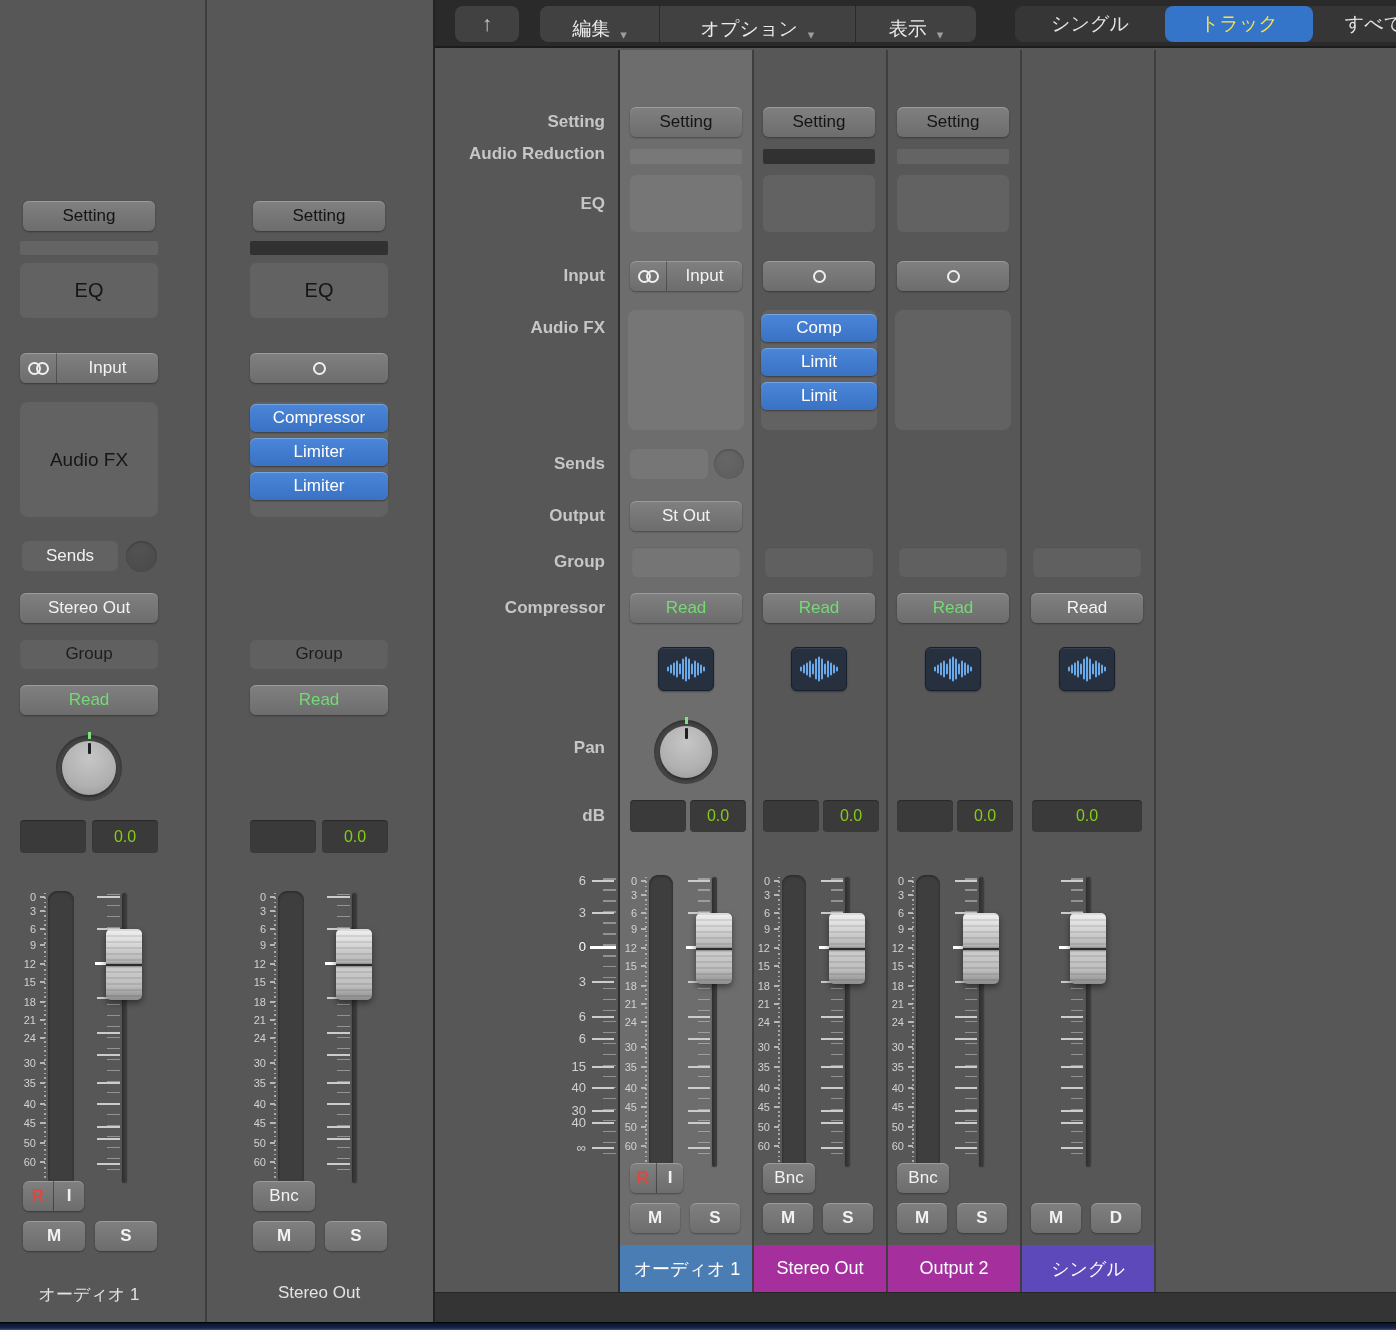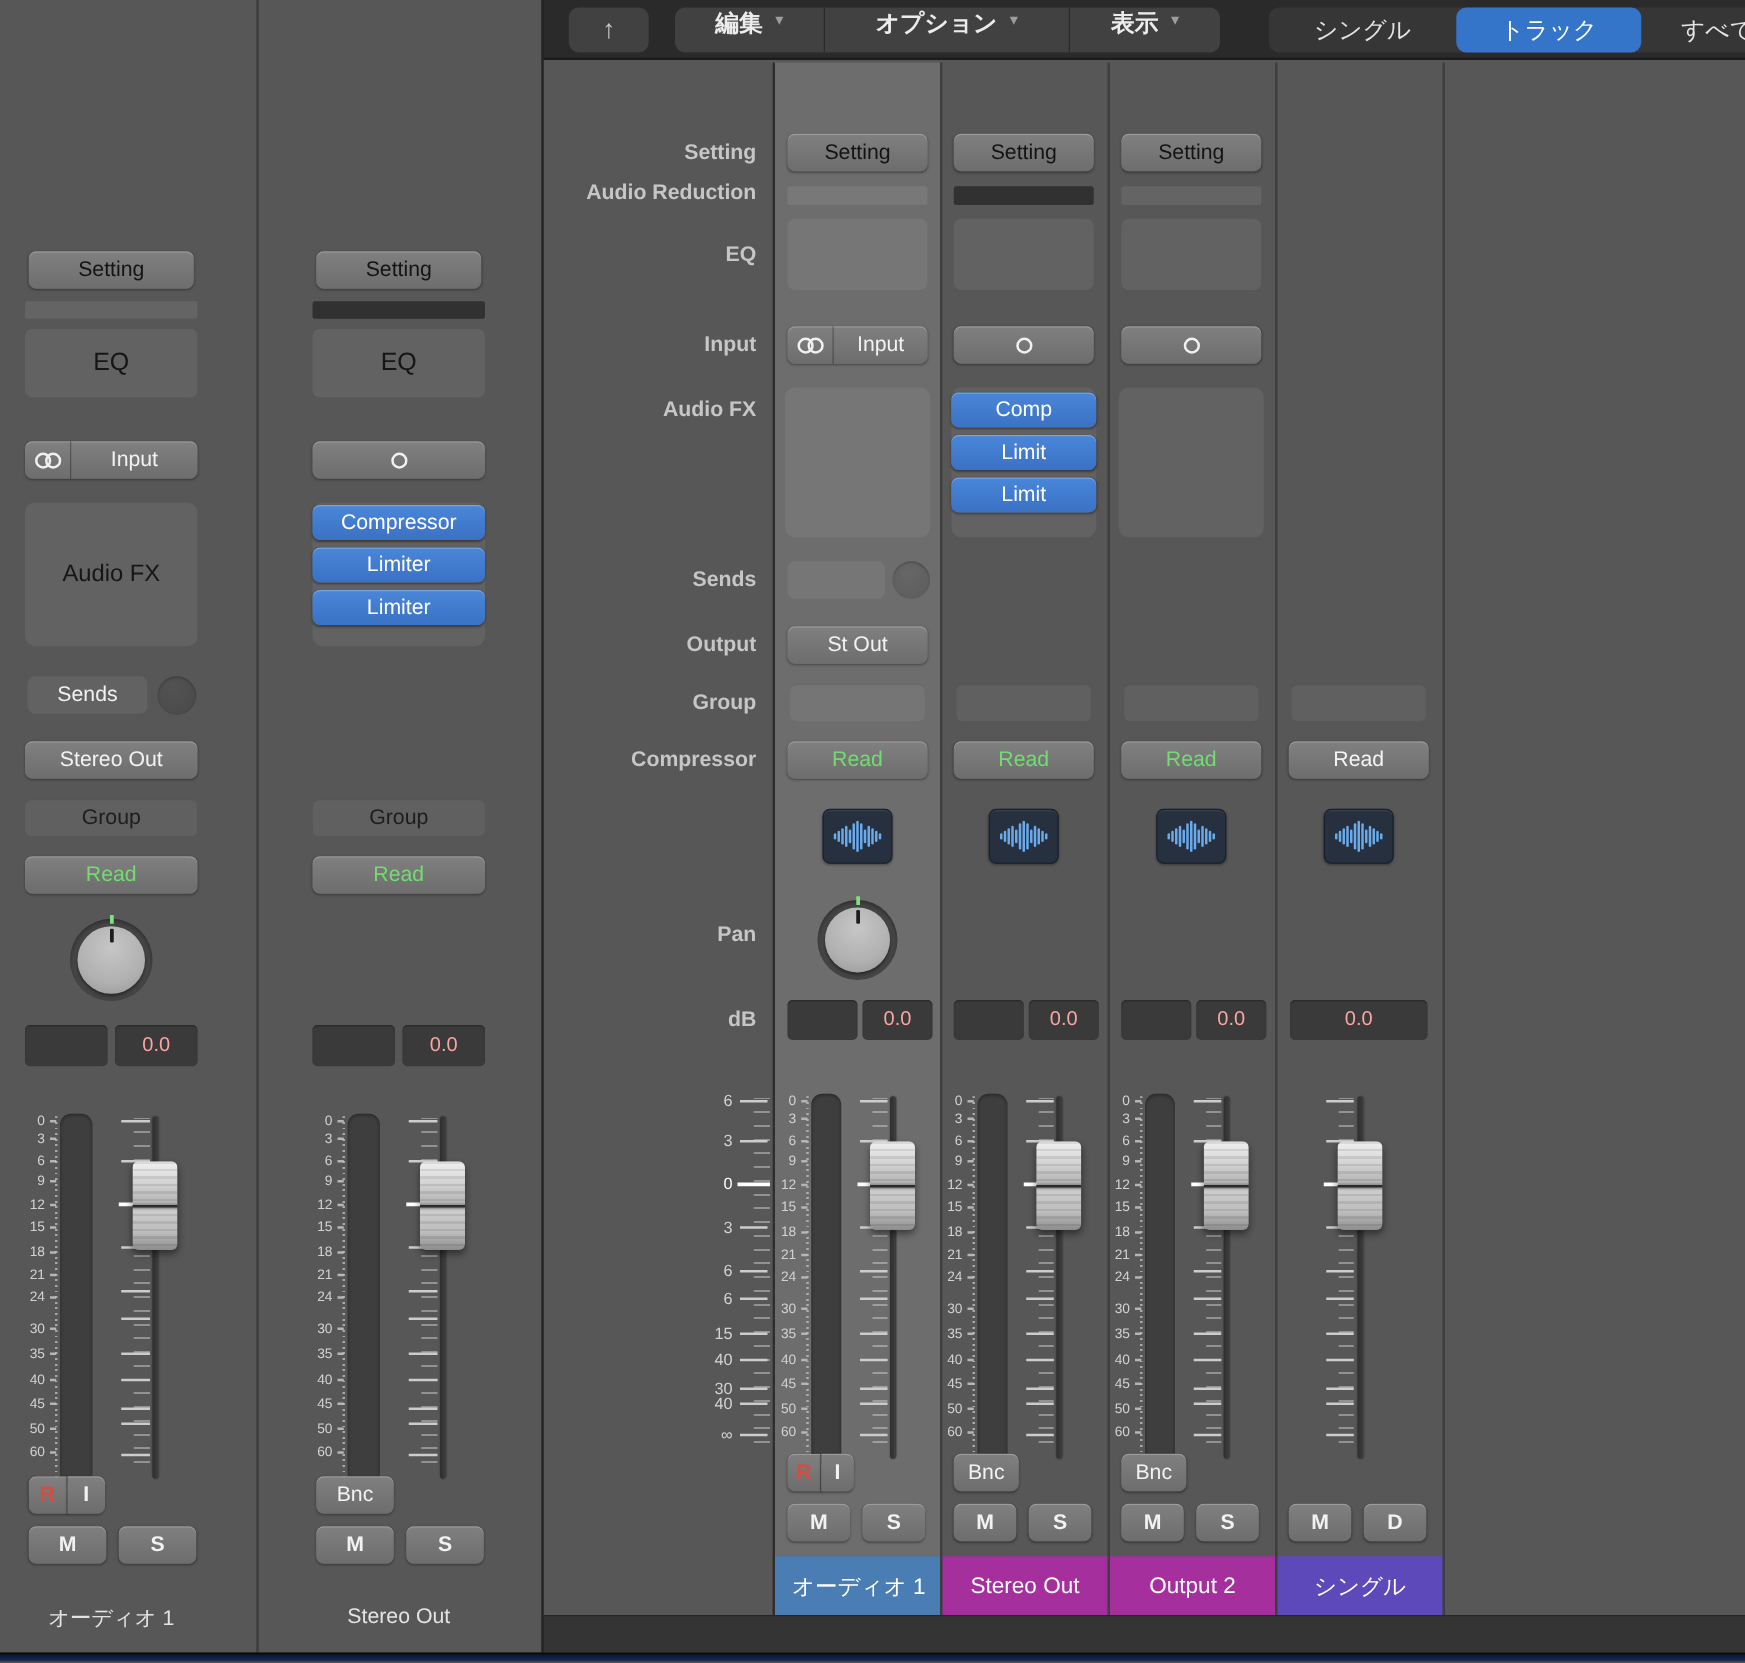--- a/index.html
+++ b/index.html
@@ -4,39 +4,39 @@
 <style>
   html,body{margin:0;padding:0;background:#575757;}
   #app{position:relative;width:1396px;height:1330px;overflow:hidden;background:#575757;
        font-family:"Liberation Sans","DejaVu Sans",sans-serif;-webkit-font-smoothing:antialiased;}
   .abs{position:absolute;}
   
   #toolbar{position:absolute;left:435px;top:0;width:961px;height:48px;background:#2a2a2a;border-bottom:2px solid #1c1c1c;box-sizing:border-box;}
   .tb-btn{position:absolute;top:6px;height:36px;background:#414141;border-radius:8px;
           display:flex;align-items:center;justify-content:center;color:#c9c9c9;font-size:21px;}
   .tb-group{position:absolute;top:6px;height:36px;background:#414141;border-radius:8px;display:flex;overflow:hidden;}
-  .tb-menu{height:100%;display:flex;align-items:flex-start;justify-content:center;color:#ececec;font-size:19px;border-right:1px solid #2a2a2a;box-sizing:border-box;font-weight:bold;}
+  .tb-menu{height:100%;display:flex;align-items:flex-end;justify-content:center;color:#ececec;font-size:19px;border-right:1px solid #2a2a2a;box-sizing:border-box;}
   .tb-menu:last-child{border-right:none;}
   .chev{font-size:13px;color:#9d9d9d;margin-left:10px;margin-top:2px;}
   .tb-group2{position:absolute;top:6px;height:36px;background:#363636;border-radius:8px;display:flex;}
   .tb-mode{height:100%;display:flex;align-items:center;justify-content:center;color:#e4e4e4;font-size:19px;}
-  .tb-mode.active{background:#3474c9;border-radius:8px;color:#ffffff;}
+  .tb-mode.active{background:#3474c9;border-radius:8px;color:#fde047;}
   
   .btn{position:absolute;border-radius:6px;background:linear-gradient(180deg,#808080,#6d6d6d);
        box-shadow:0 1px 2px rgba(0,0,0,.35), inset 0 1px 0 rgba(255,255,255,.22);
        display:flex;align-items:center;justify-content:center;color:#141414;font-size:17px;}
   .btn.light{color:#f2f2f2;}
   .btn.green{color:#74db74;}
   .btn.white{color:#f4f4f4;}
   .btn.blue{background:linear-gradient(180deg,#4a86d9,#3a72c4);color:#fff;box-shadow:0 1px 2px rgba(0,0,0,.4), inset 0 1px 0 rgba(255,255,255,.25);}
   .box{position:absolute;background:rgba(255,255,255,.065);border-radius:6px;display:flex;align-items:center;justify-content:center;color:#161616;}
   .gainbar{position:absolute;background:rgba(255,255,255,.08);border-radius:2px;}
   .gainbar.active{background:#313131;}
   .groupbox{position:absolute;background:rgba(255,255,255,.06);border-radius:5px;display:flex;align-items:center;justify-content:center;color:#1d1d1d;font-size:17px;box-shadow:inset 0 1px 1px rgba(0,0,0,.12);}
-  .dbbox{position:absolute;background:#3a3a3a;border-radius:4px;display:flex;align-items:center;justify-content:center;color:#fca5a5;font-size:16px;box-shadow:inset 0 1px 1px rgba(0,0,0,.3);}
+  .dbbox{position:absolute;background:#3a3a3a;border-radius:4px;display:flex;align-items:center;justify-content:center;color:#84cc16;font-size:16px;box-shadow:inset 0 1px 1px rgba(0,0,0,.3);}
   .sendknob{position:absolute;border-radius:50%;background:radial-gradient(circle at 40% 32%, rgba(0,0,0,.06), rgba(0,0,0,.16));box-shadow:inset 0 1px 2px rgba(0,0,0,.25);}
   .circ{display:inline-block;width:13px;height:13px;border:2px solid #f0f0f0;border-radius:50%;box-sizing:border-box;}
   .rowlabel{position:absolute;width:170px;height:26px;line-height:26px;text-align:right;color:#c6c6c6;font-size:17px;font-weight:600;}
   
   .mnum{position:absolute;text-align:right;color:#d2d2d2;font-size:11px;height:14px;line-height:14px;
         background:linear-gradient(#b5b5b5,#b5b5b5) right 6px/5px 2px no-repeat;padding-right:9px;box-sizing:border-box;}
   .fnum{position:absolute;text-align:right;color:#d2d2d2;font-size:13px;height:16px;line-height:16px;}
   .fnum.zero{color:#ffffff;}
   .dotstrip{position:absolute;width:2px;background:repeating-linear-gradient(180deg,rgba(195,195,195,.75) 0 1.5px,transparent 1.5px 4.5px);}
   .minstrip{position:absolute;background:repeating-linear-gradient(180deg,rgba(205,205,205,.5) 0 1.5px,transparent 1.5px 11px);}

